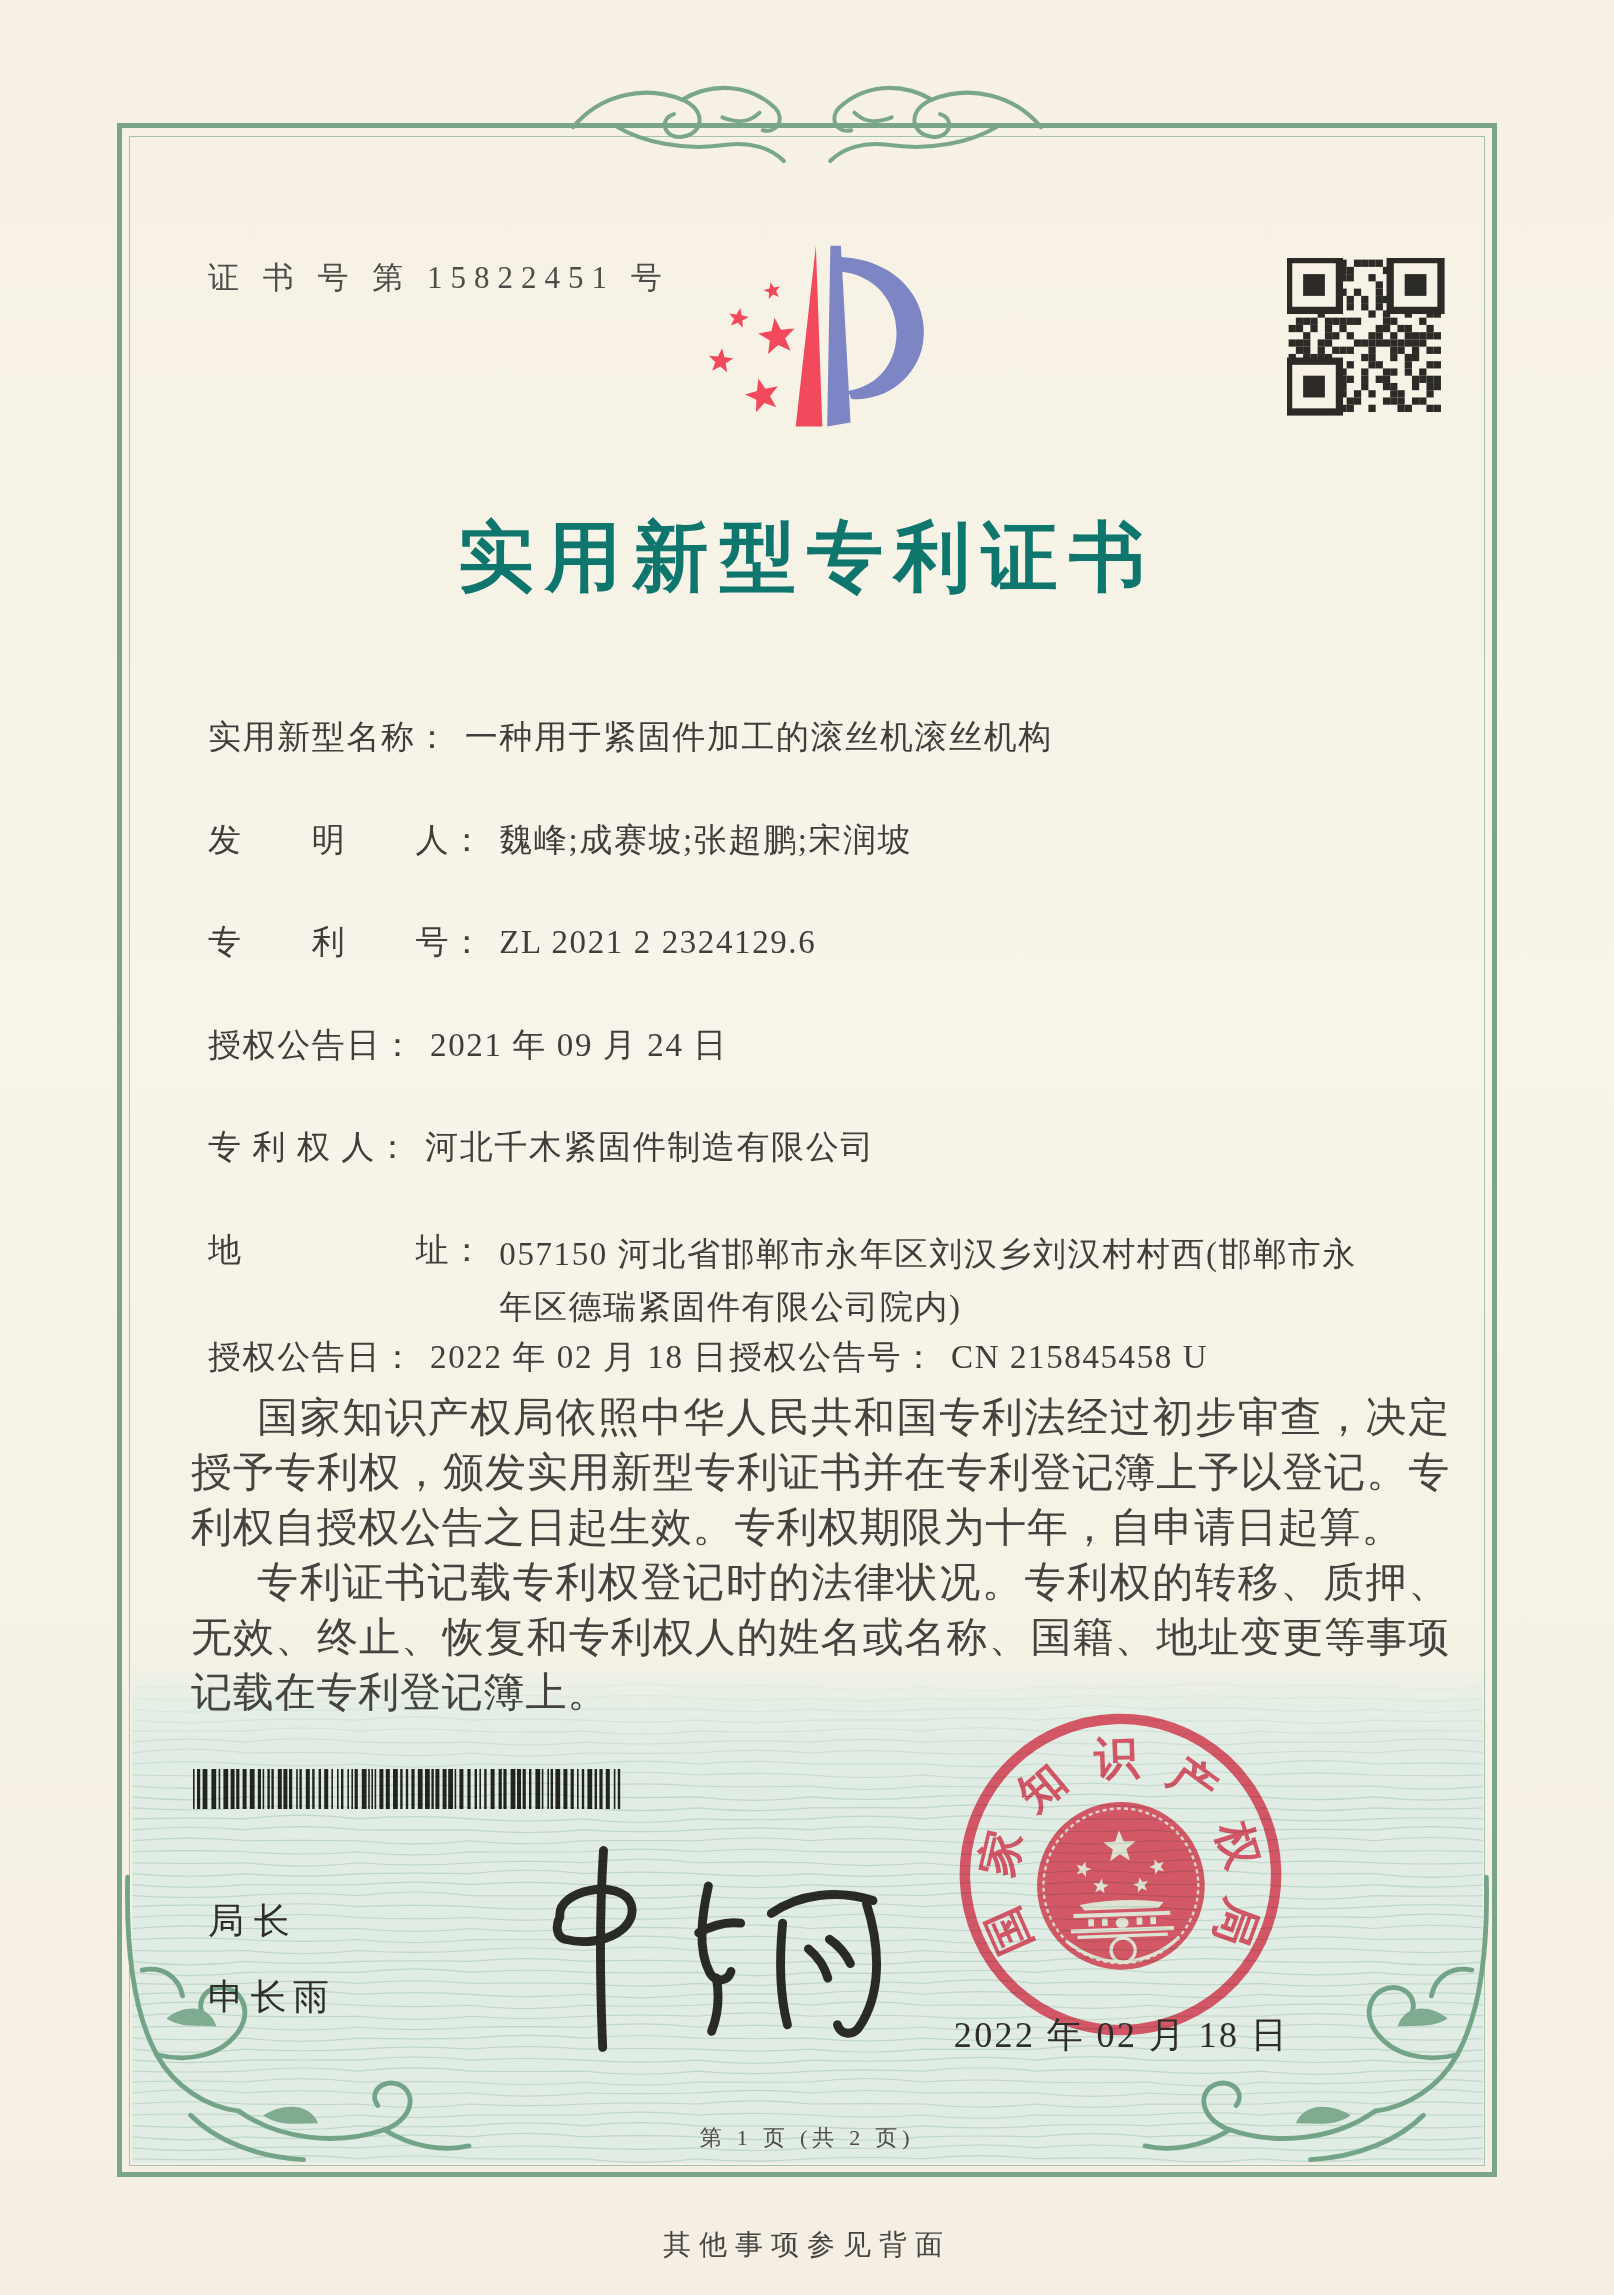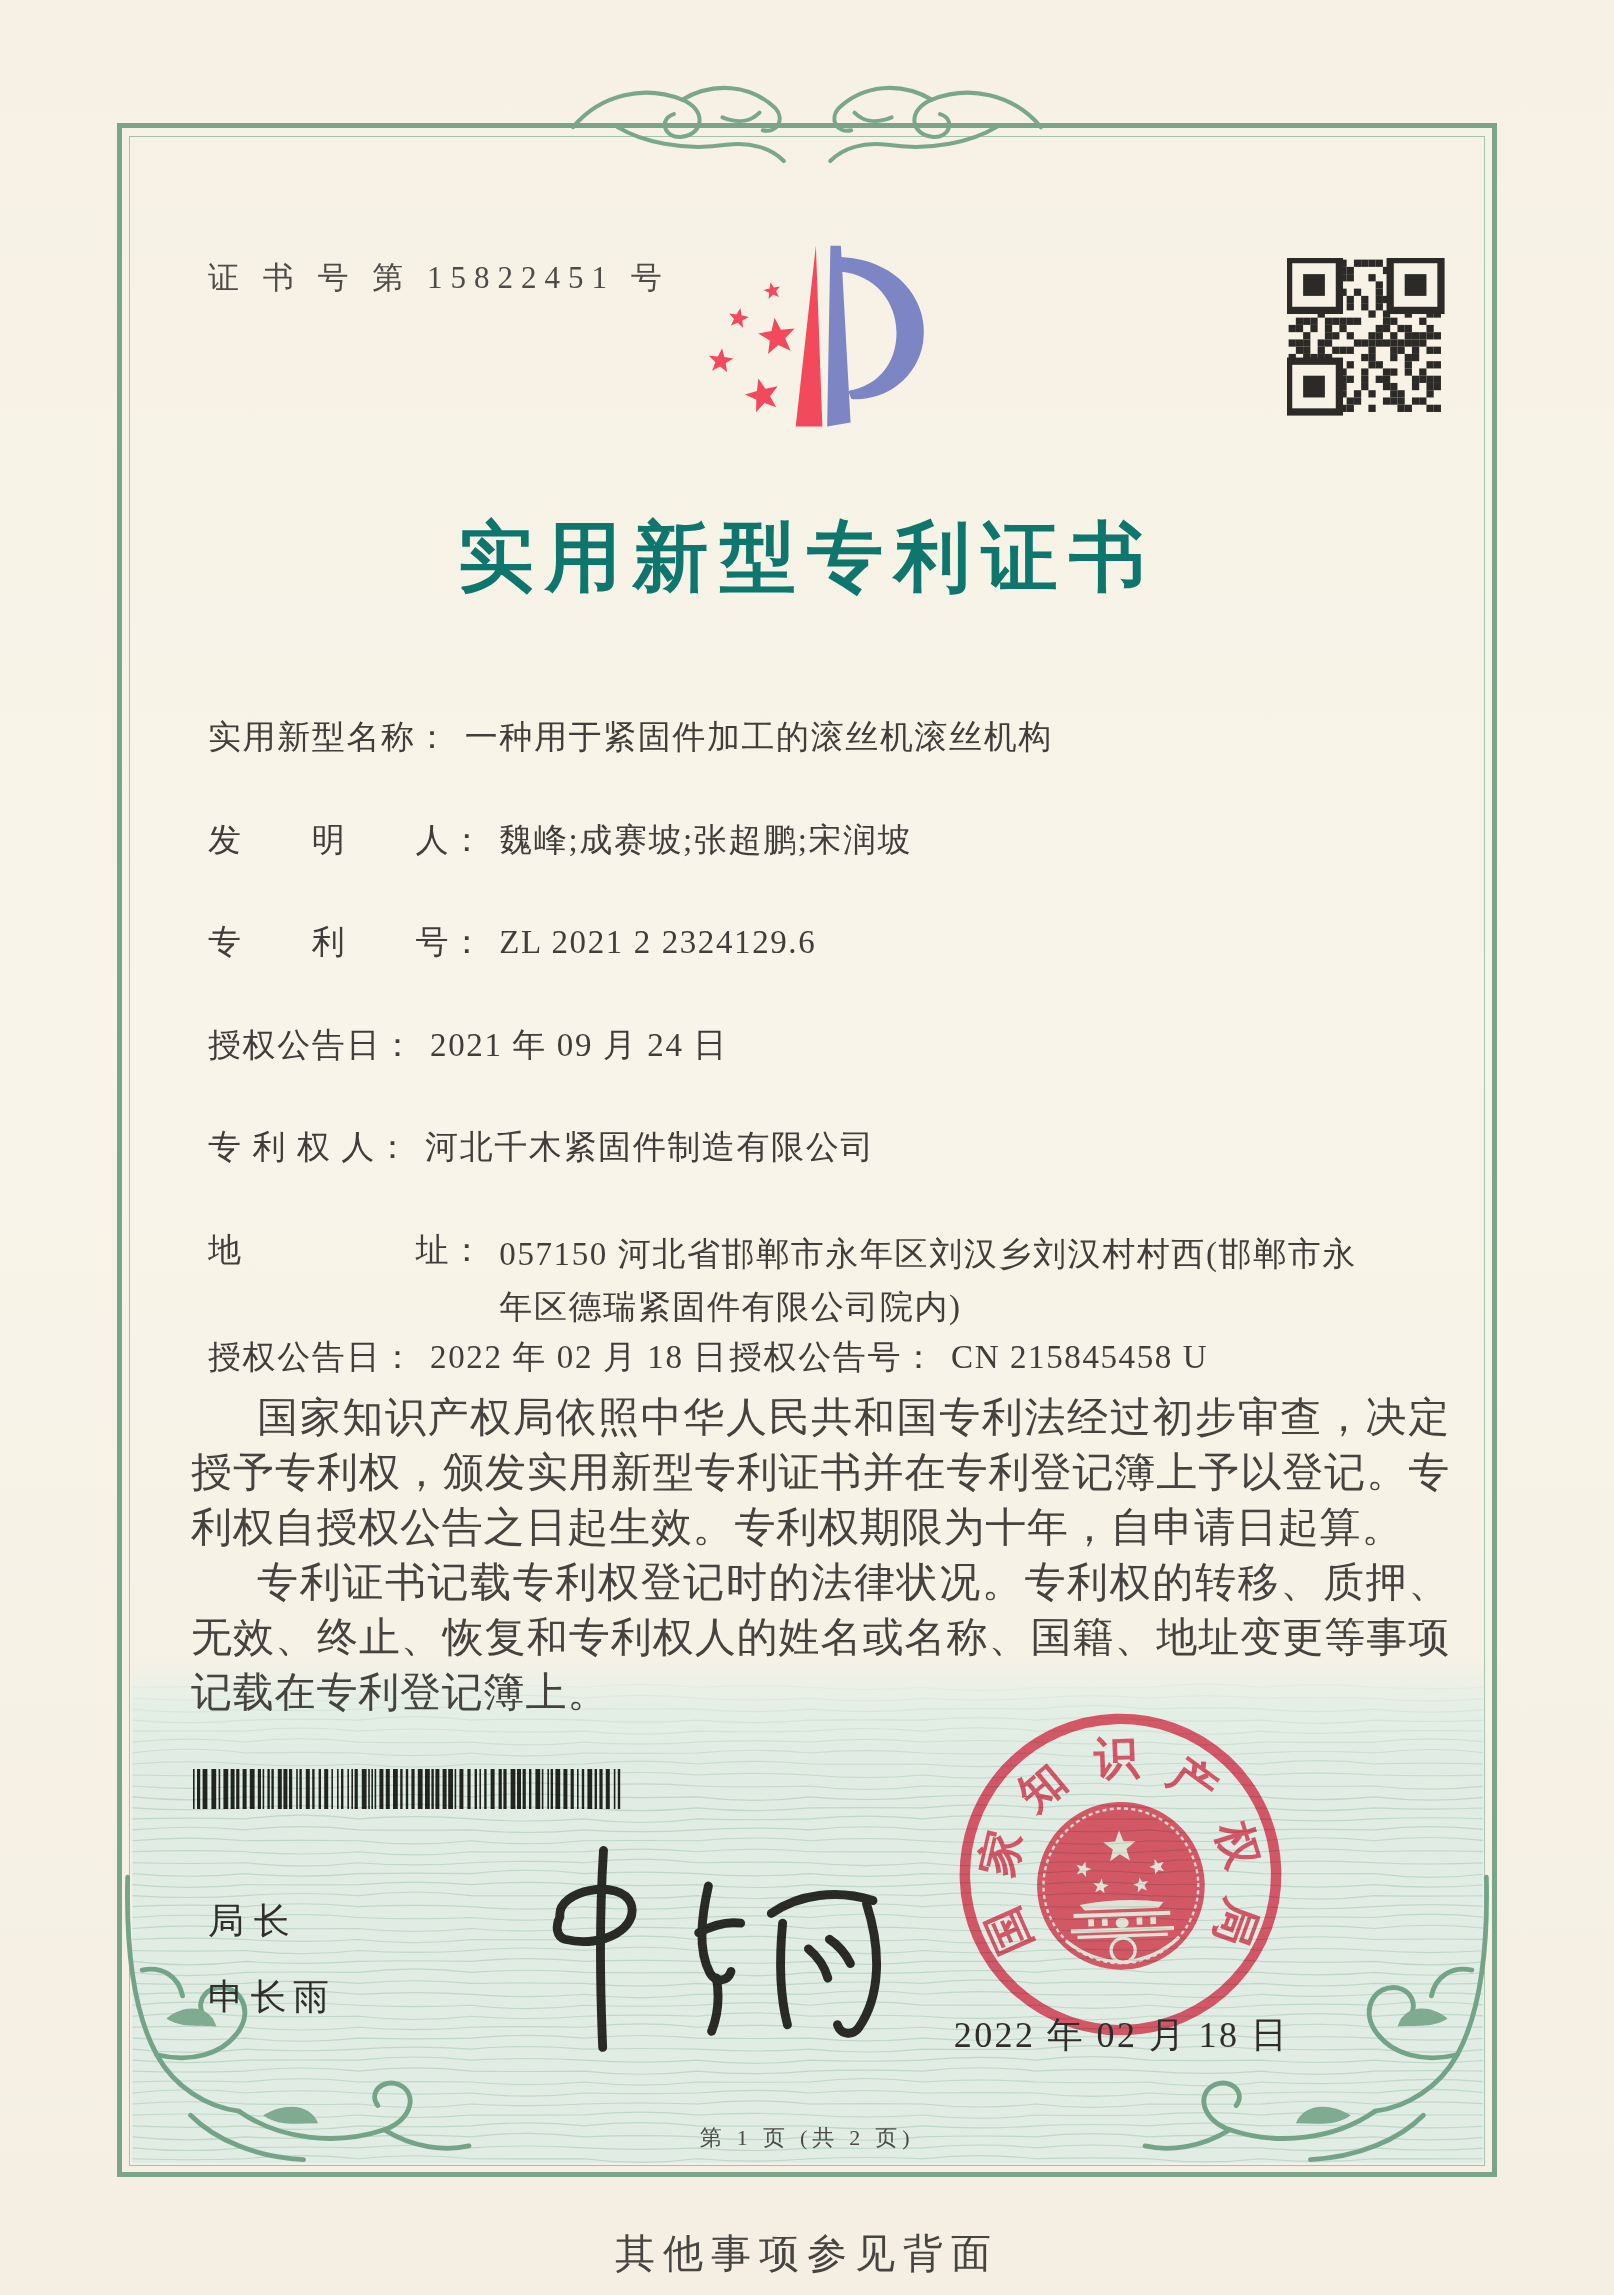--- a/index.html
+++ b/index.html
@@ -36,21 +36,21 @@
   
   #barcode{left:191px;top:1769px;z-index:3;mix-blend-mode:multiply;}
   .director{left:208px;top:1897px;z-index:3;font-size:36px;color:#2f2e2b;}
   .director .t{letter-spacing:9.7px;}
   .director .n{margin-top:27.4px;letter-spacing:6.5px;}
   #signature{left:508px;top:1836px;z-index:4;mix-blend-mode:multiply;}
   #seal{left:956px;top:1710px;z-index:4;opacity:.93;mix-blend-mode:multiply;transform:rotate(-2deg);}
   .seal-date{left:940px;top:2011px;width:363px;text-align:center;font-size:36px;
     letter-spacing:2.4px;color:#2e2d2a;z-index:5;}
   .page-info{left:0;top:2123px;width:100%;text-align:center;font-size:22px;letter-spacing:4.8px;color:#4a4946;z-index:3;}
-  .back-note{left:0;top:2226px;width:100%;text-align:center;font-size:40px;letter-spacing:8px;color:#474542;z-index:3;}
+  .back-note{left:0;top:2226px;width:100%;text-align:center;font-size:28px;letter-spacing:8px;color:#474542;z-index:3;}
   .orn{z-index:2;}
 </style>
 </head>
 <body>
 
 <div class="abs green-zone"></div>
 <svg id="waves" class="abs" width="1351" height="508" viewBox="0 0 1674 630">
     <path d="M0 40.0 q70 -1.5 140 0 q70 7.6 140 0 q70 4.9 140 0 q70 -3.6 140 0 q70 -7.2 140 0 q70 -4.0 140 0 q70 5.6 140 0 q70 8.5 140 0 q70 1.8 140 0 q70 -7.9 140 0 q70 -5.9 140 0 q70 3.4 140 0" fill="none" stroke="#a9c9b4" stroke-width="1.4" opacity="0.10"></path>
     <path d="M0 53.6 q70 4.5 140 0 q70 7.9 140 0 q70 -1.0 140 0 q70 -7.1 140 0 q70 -6.9 140 0 q70 4.1 140 0 q70 6.7 140 0 q70 4.3 140 0 q70 -6.5 140 0 q70 -6.2 140 0 q70 -1.4 140 0 q70 7.2 140 0" fill="none" stroke="#a9c9b4" stroke-width="1.4" opacity="0.15"></path>
     <path d="M0 67.2 q70 7.4 140 0 q70 3.6 140 0 q70 -6.7 140 0 q70 -8.9 140 0 q70 -0.6 140 0 q70 6.0 140 0 q70 6.0 140 0 q70 -1.5 140 0 q70 -9.0 140 0 q70 -3.3 140 0 q70 6.0 140 0 q70 7.7 140 0" fill="none" stroke="#a9c9b4" stroke-width="1.4" opacity="0.20"></path>

